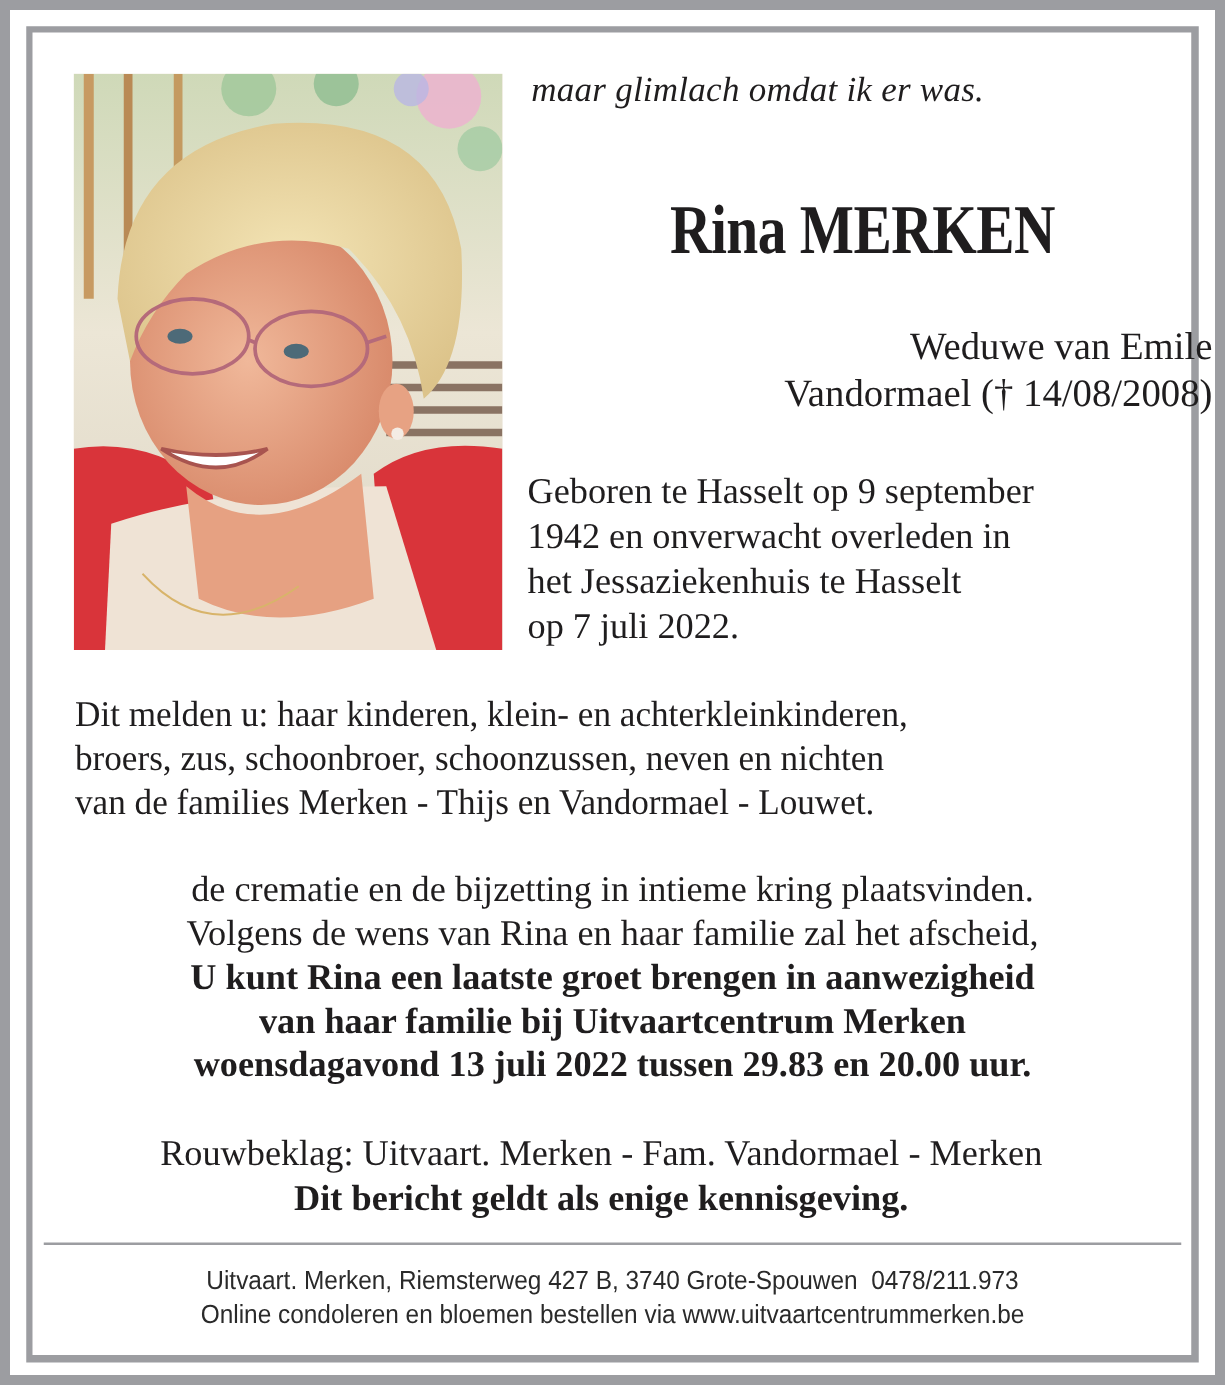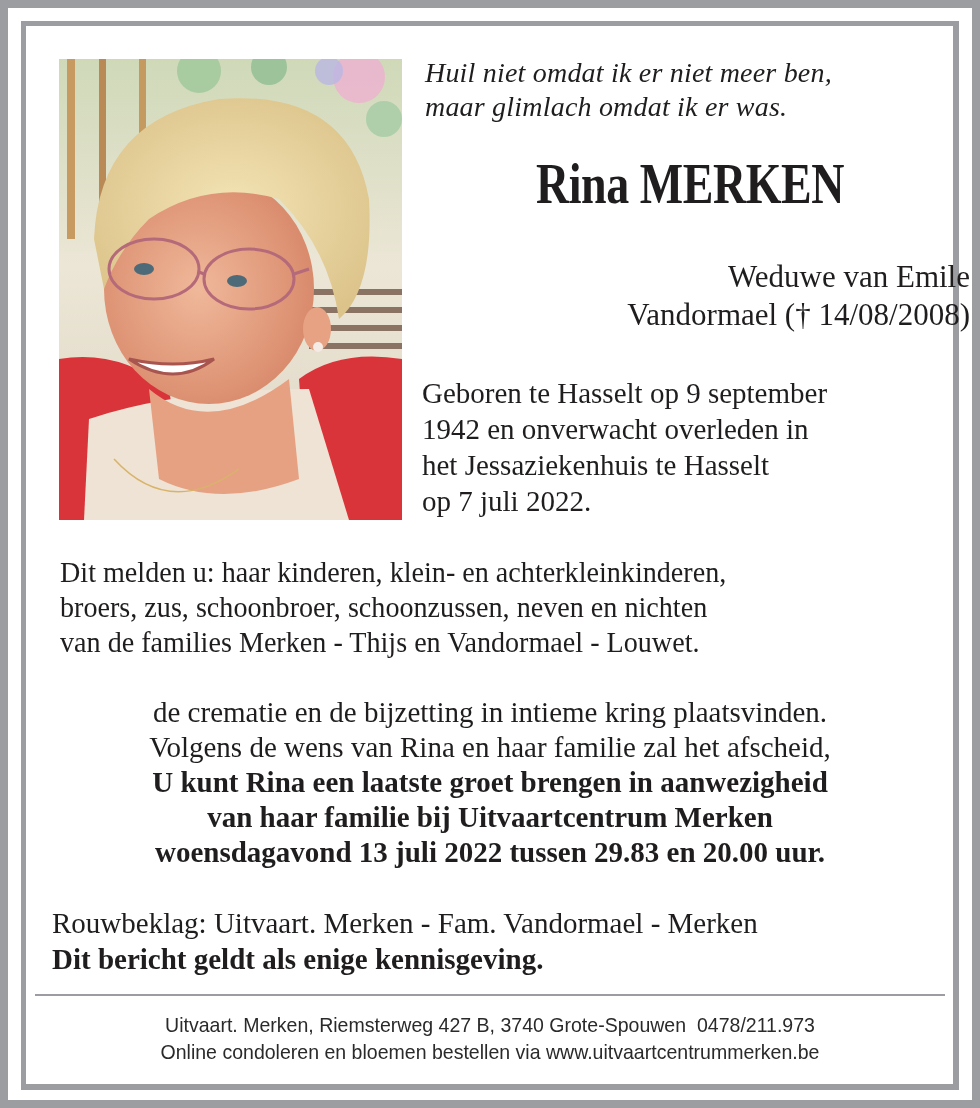--- a/index.html
+++ b/index.html
@@ -46,21 +46,21 @@
     position: absolute; left: 60px; top: 555px; width: 880px;
     font-size: 29px; line-height: 35px;
     transform: scaleX(0.97); transform-origin: left;
   }
   .wish {
     position: absolute; left: 40px; top: 695px; width: 900px; text-align: center;
     font-size: 29px; line-height: 35px;
   }
   .wish .bold { font-weight: bold; text-align: center; }
   .mourn {
-    position: absolute; left: 52px; top: 905px; width: 900px; 
+    position: absolute; left: 31px; top: 905px; width: 900px; text-align: center;
     font-size: 29px; line-height: 36px;
   }
   .mourn .bold { font-weight: bold; }
   .separator {
     position: absolute; left: 35px; top: 994px; width: 910px; height: 2px;
     background: #9c9da1;
   }
   .footer {
     position: absolute; left: 40px; top: 1011px; width: 900px; text-align: center;
     font-family: "Liberation Sans", "DejaVu Sans", sans-serif;
@@ -131,21 +131,20 @@
     <ellipse cx="85" cy="210" rx="10" ry="6" fill="#4d6a78"></ellipse>
     <ellipse cx="178" cy="222" rx="10" ry="6" fill="#4d6a78"></ellipse>
 
     <path d="M70 300 Q115 330 155 300 Q115 310 70 300 Z" fill="#ffffff" stroke="#a8544f" stroke-width="3"></path>
 
     <path d="M55 400 Q110 460 180 410" fill="none" stroke="#d8b46a" stroke-width="1.5"></path>
   </svg>
 </div>
 
 <div class="quote">
-  <span class="line">Huil niet omdat ik er niet meer ben,</span>
   <span class="line">maar glimlach omdat ik er was.</span>
 </div>
 
 <div class="name">Rina MERKEN</div>
 
 <div class="widow">
   <span class="line">Weduwe van Emile</span>
   <span class="line">Vandormael († 14/08/2008)</span>
 </div>
 

